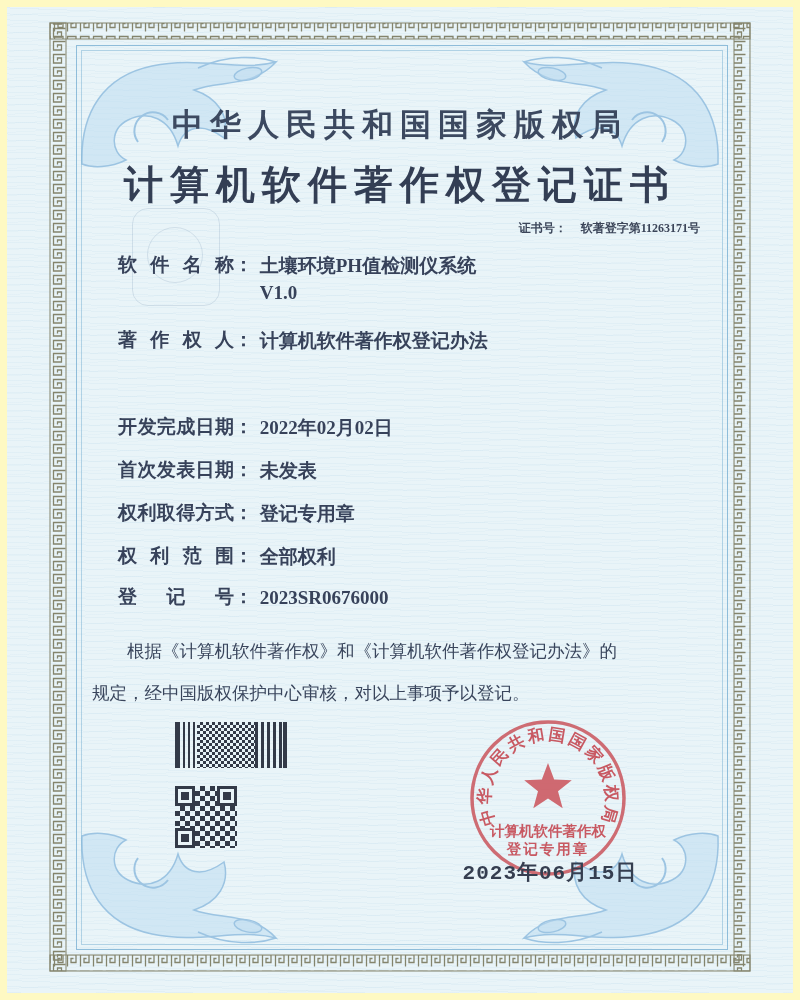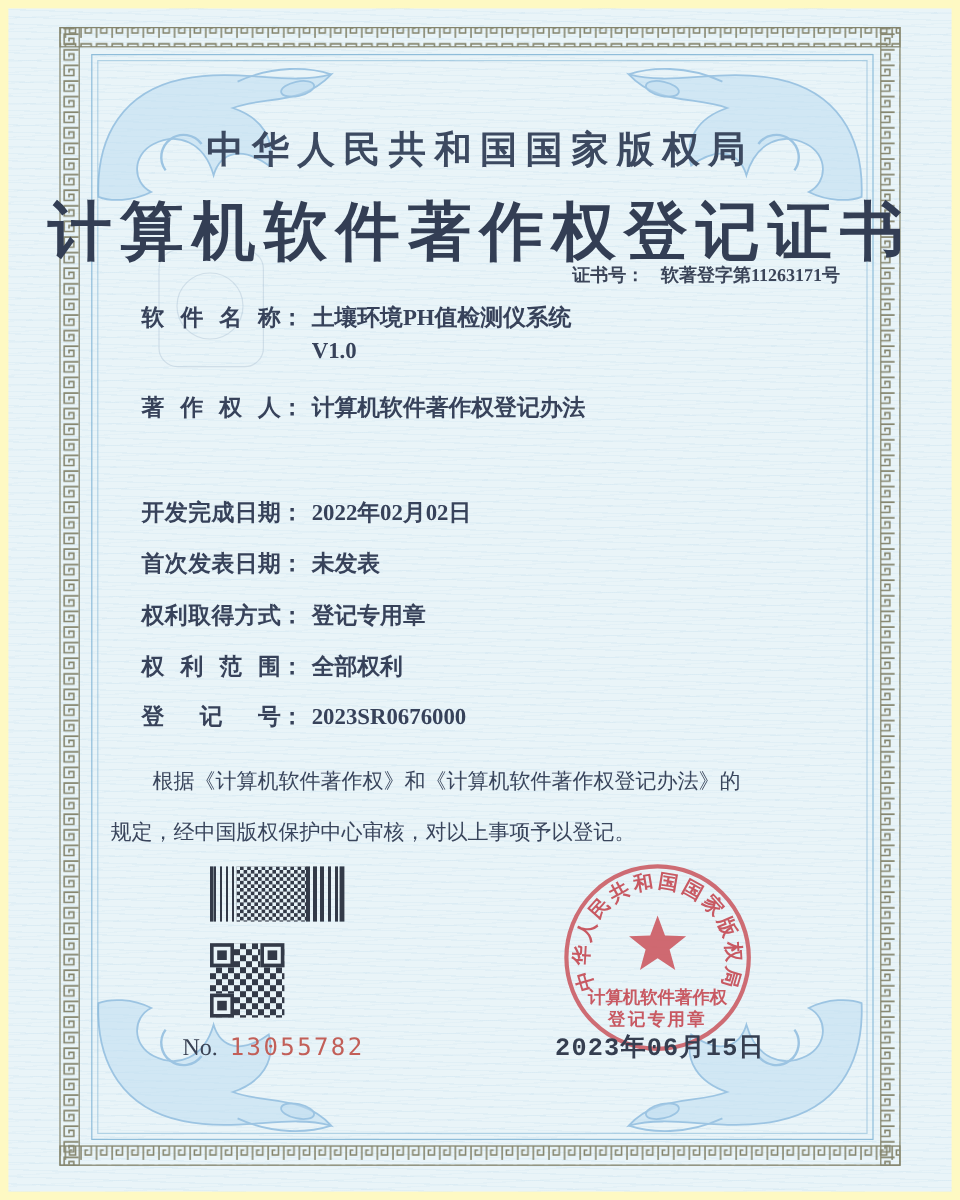--- a/index.html
+++ b/index.html
@@ -14,22 +14,22 @@
          border:1px solid rgba(120,175,210,0.8);}
   .band2{position:absolute;left:81px;top:50px;right:77px;bottom:55px;
          border:1px solid rgba(120,175,210,0.5);}
   .watermark{position:absolute;left:132px;top:208px;width:86px;height:96px;
          border:1px solid rgba(140,165,190,0.28);border-radius:16px;}
   .watermark::after{content:"";position:absolute;left:14px;top:18px;width:54px;height:54px;
          border:1px solid rgba(140,165,190,0.28);border-radius:50%;}
   .authority{position:absolute;left:0;right:0;top:104px;text-align:center;
          font-size:31px;font-weight:700;letter-spacing:7px;color:#3c4960;white-space:nowrap;}
   .certtitle{position:absolute;left:0;right:0;top:158px;text-align:center;
-         font-size:53px;font-weight:700;letter-spacing:7px;color:#333e54;white-space:nowrap;}
-  .certno{position:absolute;right:100px;top:220px;font-size:15px;font-weight:700;color:#3b4559;}
+         font-size:39px;font-weight:700;letter-spacing:7px;color:#333e54;white-space:nowrap;}
+  .certno{position:absolute;right:100px;top:220px;font-size:12px;font-weight:700;color:#3b4559;}
   .certno .cv{margin-left:14px;}
   .row{position:absolute;left:118px;font-size:19px;font-weight:700;color:#37425a;white-space:nowrap;}
   .jchars{display:inline-flex;justify-content:space-between;width:116px;vertical-align:top;}
   .colon{vertical-align:top;}
   .rvalue{display:inline-block;vertical-align:top;margin-left:2px;line-height:27px;}
   .r1{top:252px}.r2{top:327px}.r3{top:414px}.r4{top:457px}.r5{top:500px}.r6{top:543px}.r7{top:584px}
   .statement{position:absolute;left:92px;width:618px;top:630px;font-size:17.5px;
          color:#39455c;line-height:42px;}
   .statement .l1{text-indent:2em;}
   .barcode{position:absolute;left:175px;top:722px;width:112px;height:46px;display:flex;}
@@ -178,23 +178,20 @@
     <div class="bc-mid"></div>
     <div class="bc-right"></div>
   </div>
 
   <div class="qr">
     <div class="finder f-tl"></div>
     <div class="finder f-tr"></div>
     <div class="finder f-bl"></div>
   </div>
 
-  <div class="serial">
-    <span>No.</span><span class="num">13055782</span>
-  </div>
 
   <svg class="seal" viewBox="-88 -88 176 176">
     <circle r="76" fill="none" stroke="rgba(201,84,92,0.85)" stroke-width="3.5"></circle>
     <path id="sealArc" d="M -52.6 24.5 A 58 58 0 1 1 52.6 24.5" fill="none"></path>
     <text font-size="16.5" font-weight="bold" fill="rgba(198,80,90,0.95)" letter-spacing="3">
       <textPath href="#sealArc" startOffset="50%" text-anchor="middle" id="seal-arc-textpath">中华人民共和国国家版权局</textPath>
     </text>
     <path transform="translate(0,-10)" fill="rgba(204,90,98,0.9)" d="M0,-25 L6.17,-8.49 L23.78,-7.73 L9.99,3.24 L14.69,20.23 L0,10.5 L-14.69,20.23 L-9.99,3.24 L-23.78,-7.73 L-6.17,-8.49 Z"></path>
     <text id="seal-line1" x="0" y="38" text-anchor="middle" font-size="14.5" font-weight="bold" fill="rgba(198,80,90,0.95)">计算机软件著作权</text>
     <text id="seal-line2" x="0" y="56" text-anchor="middle" font-size="14.5" font-weight="bold" fill="rgba(198,80,90,0.95)" letter-spacing="2">登记专用章</text>

